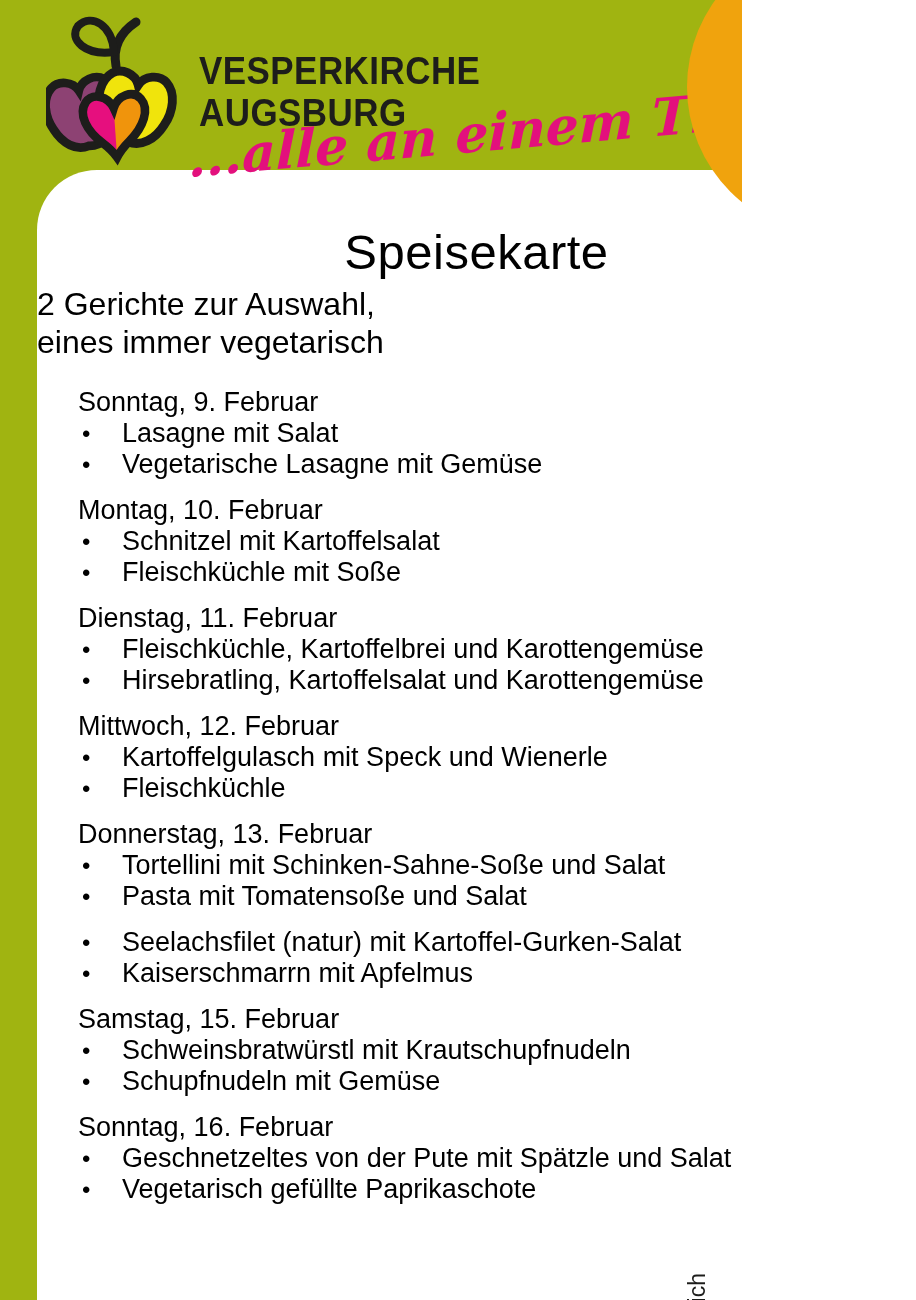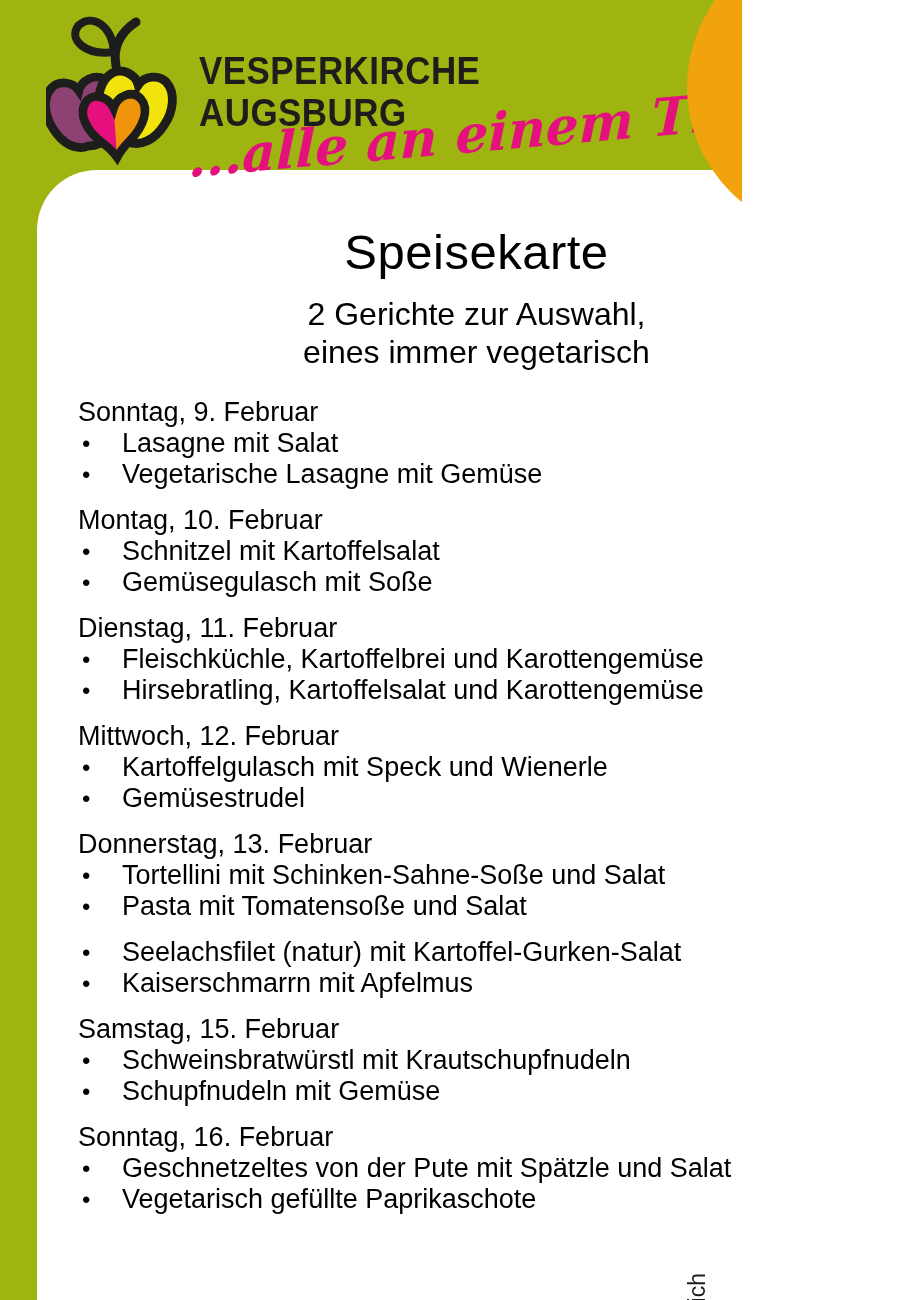--- a/index.html
+++ b/index.html
@@ -42,21 +42,21 @@
   }
   .badge-text{
     position:absolute;left:706px;top:38px;width:210px;z-index:5;
     color:#ffffff;font-weight:bold;font-size:45px;line-height:55px;
     text-align:center;transform:rotate(7deg);letter-spacing:1px;
   }
 
   
   .content{position:absolute;left:37px;top:170px;width:879px;z-index:2;color:#000000;}
   .title{margin:54px 0 0;text-align:center;font-size:49px;line-height:56px;font-weight:normal;letter-spacing:.5px;}
-  .subtitle{margin-top:15px;text-align:center;font-size:32px;line-height:38px;}
+  .subtitle{margin-top:5px;font-size:32px;line-height:38px;}
   .days{margin:26px 40px 0 41px;font-size:27px;line-height:31px;}
   .day{margin-bottom:15px;}
   .day-header{white-space:nowrap;}
   .dish{display:flex;white-space:nowrap;}
   .bullet{width:40px;flex:0 0 40px;padding-left:4px;font-size:24px;}
 
   
   .note{
     position:absolute;right:31px;bottom:27px;z-index:2;
     font-size:23px;color:#1d1d1b;white-space:nowrap;
@@ -122,21 +122,21 @@
       </section>
 
       <section class="day">
         <div class="day-header">Montag, 10. Februar</div>
         <div class="dish">
           <span class="bullet">•</span>
           <span>Schnitzel mit Kartoffelsalat</span>
         </div>
         <div class="dish">
           <span class="bullet">•</span>
-          <span>Gemüsegulasch mit Soße</span>
+          <span>Fleischküchle mit Soße</span>
         </div>
       </section>
 
       <section class="day">
         <div class="day-header">Dienstag, 11. Februar</div>
         <div class="dish">
           <span class="bullet">•</span>
           <span>Fleischküchle, Kartoffelbrei und Karottengemüse</span>
         </div>
         <div class="dish">
@@ -146,21 +146,21 @@
       </section>
 
       <section class="day">
         <div class="day-header">Mittwoch, 12. Februar</div>
         <div class="dish">
           <span class="bullet">•</span>
           <span>Kartoffelgulasch mit Speck und Wienerle</span>
         </div>
         <div class="dish">
           <span class="bullet">•</span>
-          <span>Gemüsestrudel</span>
+          <span>Fleischküchle</span>
         </div>
       </section>
 
       <section class="day">
         <div class="day-header">Donnerstag, 13. Februar</div>
         <div class="dish">
           <span class="bullet">•</span>
           <span>Tortellini mit Schinken-Sahne-Soße und Salat</span>
         </div>
         <div class="dish">

